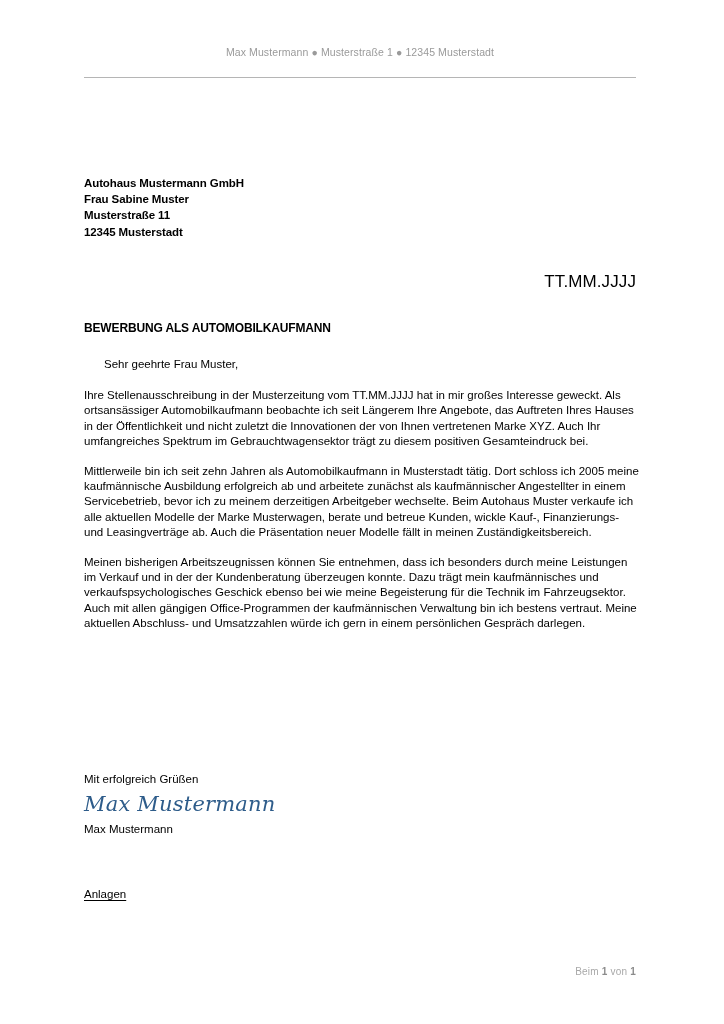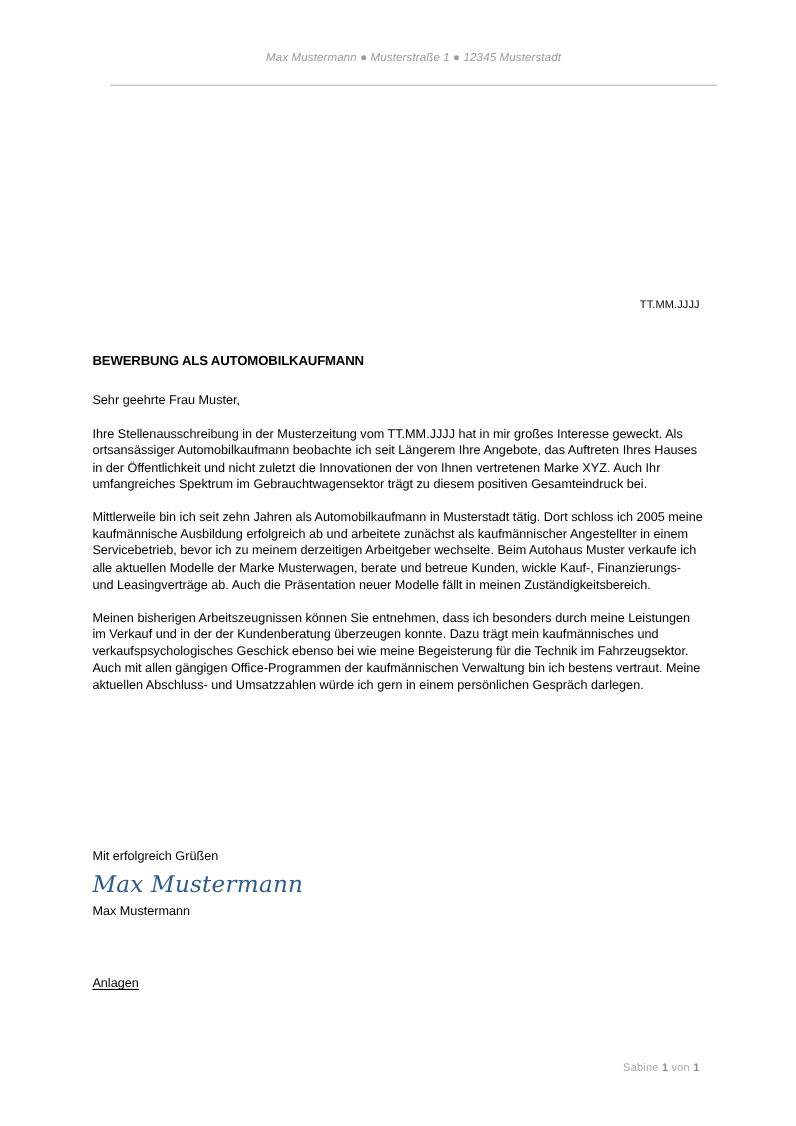--- a/index.html
+++ b/index.html
@@ -14,24 +14,23 @@
     background: #ffffff;
     overflow: hidden;
     font-family: "Liberation Sans", sans-serif;
     color: #000000;
     -webkit-font-smoothing: antialiased;
   }
 
   
   .letterhead {
     position: absolute;
-    left: 100px;
+    left: 84px;
     top: 40px;
     width: 552px;
-    font-style: italic;
   }
   .letterhead-line {
     text-align: center;
     font-size: 10.5px;
     color: #9a9a9a;
     line-height: 24px;
     letter-spacing: 0.1px;
     white-space: nowrap;
   }
   .letterhead-rule {
@@ -53,21 +52,21 @@
     letter-spacing: -0.1px;
   }
 
   
   .date {
     position: absolute;
     left: 84px;
     top: 272px;
     width: 552px;
     text-align: right;
-    font-size: 10px;
+    font-size: 17px;
     letter-spacing: 0.1px;
   }
 
   
   .subject {
     position: absolute;
     left: 84px;
     top: 321px;
     font-size: 12px;
     font-weight: bold;
@@ -82,20 +81,21 @@
     top: 357px;
     width: 556px;
     font-size: 11.5px;
     line-height: 15.2px;
   }
   .body p {
     margin: 0 0 15px 0;
   }
   .body p.salutation {
     margin-bottom: 16px;
+    margin-left: 20px;
   }
 
   
   .closing {
     position: absolute;
     left: 84px;
     top: 772px;
     font-size: 11.5px;
     line-height: 15.2px;
   }
@@ -142,20 +142,26 @@
 </head>
 <body>
 
 <div class="page">
 
   <div class="letterhead">
     <div class="letterhead-line">Max Mustermann ● Musterstraße 1 ● 12345 Musterstadt</div>
     <hr class="letterhead-rule">
   </div>
 
+  <div class="recipient">
+    <div>Autohaus Mustermann GmbH</div>
+    <div>Frau Sabine Muster</div>
+    <div>Musterstraße 11</div>
+    <div>12345 Musterstadt</div>
+  </div>
 
   <div class="date">TT.MM.JJJJ</div>
 
   <div class="subject">BEWERBUNG ALS AUTOMOBILKAUFMANN</div>
 
   <div class="body">
     <p class="salutation">Sehr geehrte Frau Muster,</p>
     <p>Ihre Stellenausschreibung in der Musterzeitung vom TT.MM.JJJJ hat in mir großes Interesse geweckt. Als ortsansässiger Automobilkaufmann beobachte ich seit Längerem Ihre Angebote, das Auftreten Ihres Hauses in der Öffentlichkeit und nicht zuletzt die Innovationen der von Ihnen vertretenen Marke XYZ. Auch Ihr umfangreiches Spektrum im Gebrauchtwagensektor trägt zu diesem positiven Gesamteindruck bei.</p>
     <p>Mittlerweile bin ich seit zehn Jahren als Automobilkaufmann in Musterstadt tätig. Dort schloss ich 2005 meine kaufmännische Ausbildung erfolgreich ab und arbeitete zunächst als kaufmännischer Angestellter in einem Servicebetrieb, bevor ich zu meinem derzeitigen Arbeitgeber wechselte. Beim Autohaus Muster verkaufe ich alle aktuellen Modelle der Marke Musterwagen, berate und betreue Kunden, wickle Kauf-, Finanzierungs- und Leasingverträge ab. Auch die Präsentation neuer Modelle fällt in meinen Zuständigkeitsbereich.</p>
     <p>Meinen bisherigen Arbeitszeugnissen können Sie entnehmen, dass ich besonders durch meine Leistungen im Verkauf und in der der Kundenberatung überzeugen konnte. Dazu trägt mein kaufmännisches und verkaufspsychologisches Geschick ebenso bei wie meine Begeisterung für die Technik im Fahrzeugsektor. Auch mit allen gängigen Office-Programmen der kaufmännischen Verwaltung bin ich bestens vertraut. Meine aktuellen Abschluss- und Umsatzzahlen würde ich gern in einem persönlichen Gespräch darlegen.</p>
@@ -163,19 +169,19 @@
 
   <div class="closing">
     <div>Mit erfolgreich Grüßen</div>
     <div class="signature-script" style="color: rgb(46, 92, 138);">Max Mustermann</div>
     <div class="signature-name">Max Mustermann</div>
   </div>
 
   <div class="attachments">Anlagen</div>
 
   <div class="footer">
-    <span>Sabine</span>
+    <span>Beim</span>
     <span class="pg">1</span>
     <span>von</span>
     <span class="pg">1</span>
   </div>
 
 </div>
 
 </body></html>

